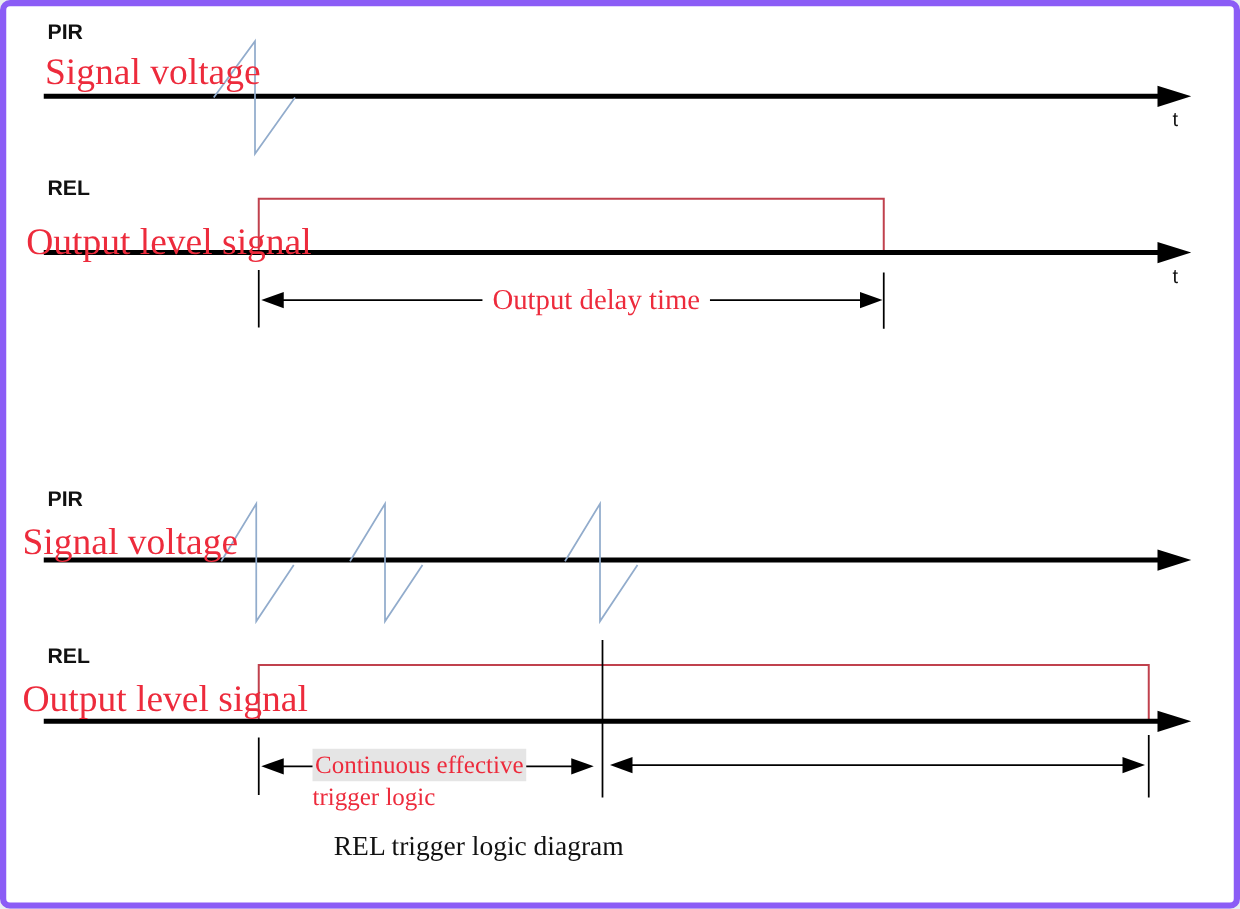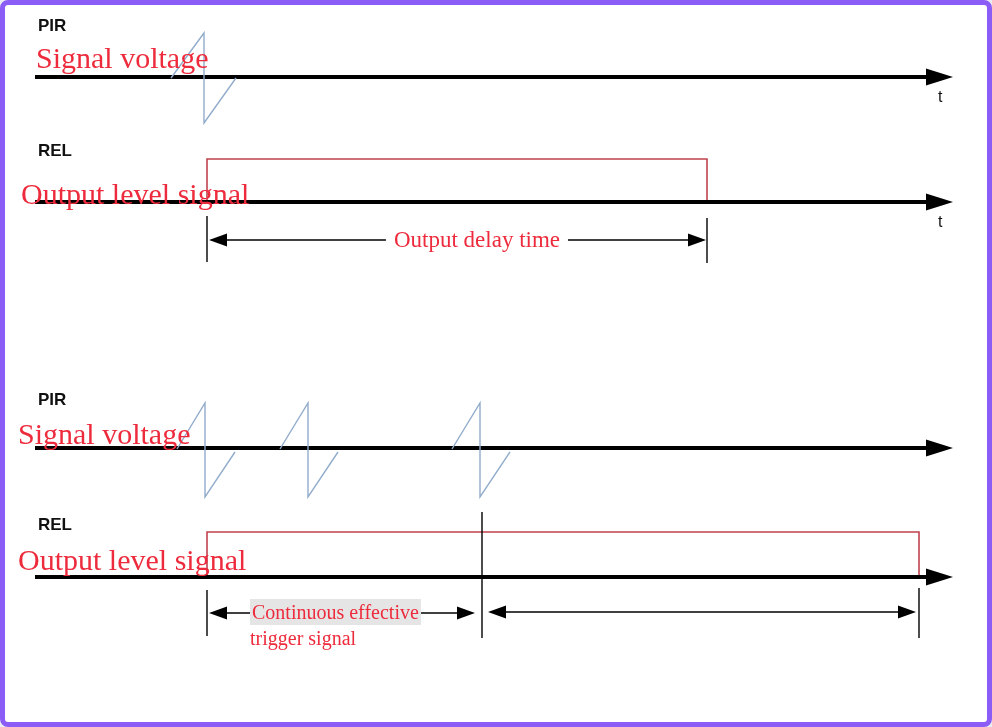--- a/index.html
+++ b/index.html
@@ -98,18 +98,19 @@
   <div class="lbl redlbl onarrow" style="left:452px;top:235px;font-size:23px;margin-left:20px;">Output delay time</div>
 
   <div class="lbl sanslbl" style="left:33px;top:385px;">PIR</div>
   <div class="lbl redlbl" style="left:13px;top:412px;">Signal voltage</div>
 
   <div class="lbl sanslbl" style="left:33px;top:510px;">REL</div>
   <div class="lbl redlbl" style="left:13px;top:538px;">Output level signal</div>
 
   <div class="lbl redsm two-line" style="left:245px;top:594px;">
     <div class="l1">Continuous effective</div>
-    <div class="l2">trigger signal</div>
+    <div class="l2">trigger logic</div>
   </div>
 
 
+  <div class="lbl caption" style="left:378px;top:659px;">REL trigger logic diagram</div>
 
 </div>
 
 </body></html>

